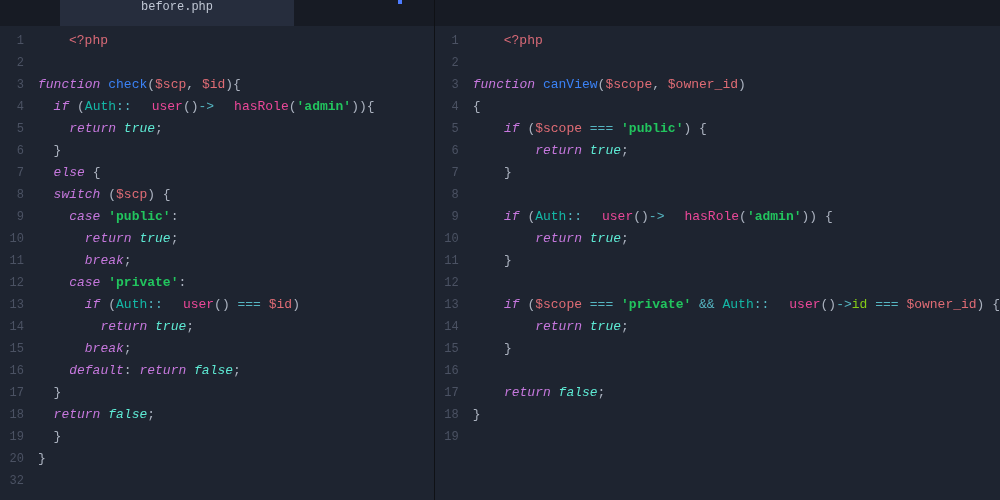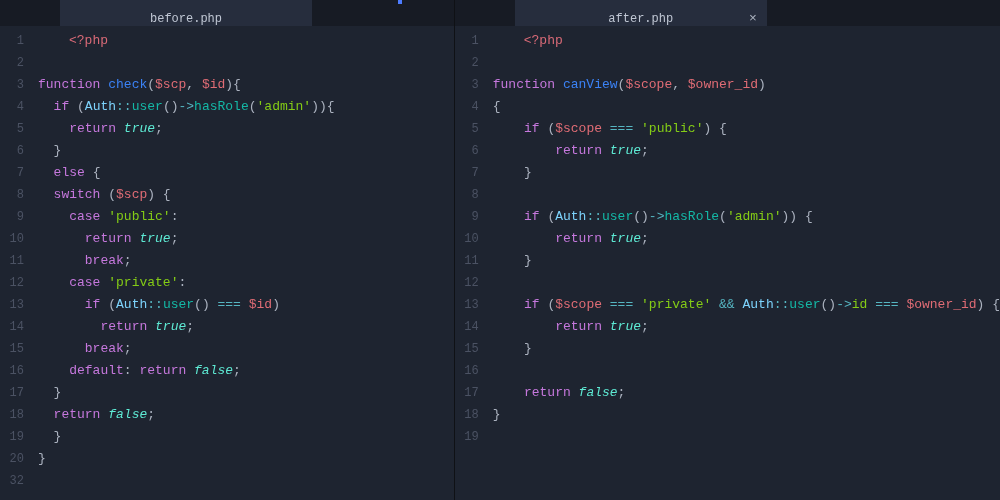--- a/index.html
+++ b/index.html
@@ -13,23 +13,23 @@
     overflow:hidden;
   }
   .split { display:flex; width:100%; height:100%; }
   .pane { flex:1; display:flex; flex-direction:column; border-right:1px solid #0f1115; }
   .pane:last-child { border-right:none; }
 
   .tabbar { height:26px; background:#171b24; display:flex; align-items:stretch; }
   .tab-spacer-left { width:60px; }
   .tab {
     background:#232a38;
-    width:252px;
+    width:234px;
     display:flex;
-    align-items:flex-end;
+    align-items:flex-start;
     justify-content:center;
     position:relative;
     font-size:12px;
     color:#c0c7d4;
   }
   .tab.active { background:#262d3d; }
   .tab .close {
     position:absolute;
     right:10px;
     font-size:13px;
@@ -49,26 +49,26 @@
     padding-right:10px;
     color:#4b5263;
     font-size:12px;
     user-select:none;
   }
   .gutter div { height:22px; }
   .code { flex:1; white-space:pre; padding-left:4px; }
   .code-line { height:22px; }
 
   .tok-tag    { color:#d96a77;margin-left:31px; }      
-  .tok-kw     { color:#c678dd; }      
+  .tok-kw     { color:#c678dd;font-style:italic; }      
   .tok-func   { color:#3b82f6; }      
-  .tok-method { color:#14b8a6; }      
-  .tok-class  { color:#7dd3fc; }      
+  .tok-method { color:#ec4899;margin-left:20px; }      
+  .tok-class  { color:#14b8a6; }      
   .tok-var    { color:#e06c75;margin-top:11px; }      
-  .tok-str    { color:#84cc16; }      
+  .tok-str    { color:#22c55e;font-weight:bold; }      
   .tok-bool   { color:#5eead4;font-style:italic; }      
   .tok-punc   { color:#abb2bf; }
   .tok-op     { color:#56b6c2; }      
   .tok-plain  { color:#84cc16; }
 
   .top-marker {
     position:absolute;
     top:0; left:398px; width:4px; height:4px;
     background:#4d7cff;
   }
@@ -111,24 +111,20 @@
           <div>20</div>
           <div>32</div>
         </div>
       <div class="code" id="code-left"><div class="code-line"><span class="tok-tag">&lt;?php</span></div><div class="code-line">&nbsp;</div><div class="code-line"><span class="tok-kw">function</span><span class="tok-plain"> </span><span class="tok-func">check</span><span class="tok-punc">(</span><span class="tok-var">$scp</span><span class="tok-punc">, </span><span class="tok-var">$id</span><span class="tok-punc">){</span></div><div class="code-line"><span class="tok-plain">  </span><span class="tok-kw">if</span><span class="tok-plain"> </span><span class="tok-punc">(</span><span class="tok-class">Auth</span><span class="tok-op">::</span><span class="tok-method">user</span><span class="tok-punc">()</span><span class="tok-op">-&gt;</span><span class="tok-method">hasRole</span><span class="tok-punc">(</span><span class="tok-str">'admin'</span><span class="tok-punc">)){</span></div><div class="code-line"><span class="tok-plain">    </span><span class="tok-kw">return</span><span class="tok-plain"> </span><span class="tok-bool">true</span><span class="tok-punc">;</span></div><div class="code-line"><span class="tok-plain">  </span><span class="tok-punc">}</span></div><div class="code-line"><span class="tok-plain">  </span><span class="tok-kw">else</span><span class="tok-plain"> </span><span class="tok-punc">{</span></div><div class="code-line"><span class="tok-plain">  </span><span class="tok-kw">switch</span><span class="tok-plain"> </span><span class="tok-punc">(</span><span class="tok-var">$scp</span><span class="tok-punc">) {</span></div><div class="code-line"><span class="tok-plain">    </span><span class="tok-kw">case</span><span class="tok-plain"> </span><span class="tok-str">'public'</span><span class="tok-punc">:</span></div><div class="code-line"><span class="tok-plain">      </span><span class="tok-kw">return</span><span class="tok-plain"> </span><span class="tok-bool">true</span><span class="tok-punc">;</span></div><div class="code-line"><span class="tok-plain">      </span><span class="tok-kw">break</span><span class="tok-punc">;</span></div><div class="code-line"><span class="tok-plain">    </span><span class="tok-kw">case</span><span class="tok-plain"> </span><span class="tok-str">'private'</span><span class="tok-punc">:</span></div><div class="code-line"><span class="tok-plain">      </span><span class="tok-kw">if</span><span class="tok-plain"> </span><span class="tok-punc">(</span><span class="tok-class">Auth</span><span class="tok-op">::</span><span class="tok-method">user</span><span class="tok-punc">() </span><span class="tok-op">===</span><span class="tok-plain"> </span><span class="tok-var">$id</span><span class="tok-punc">)</span></div><div class="code-line"><span class="tok-plain">        </span><span class="tok-kw">return</span><span class="tok-plain"> </span><span class="tok-bool">true</span><span class="tok-punc">;</span></div><div class="code-line"><span class="tok-plain">      </span><span class="tok-kw">break</span><span class="tok-punc">;</span></div><div class="code-line"><span class="tok-plain">    </span><span class="tok-kw">default</span><span class="tok-punc">: </span><span class="tok-kw">return</span><span class="tok-plain"> </span><span class="tok-bool">false</span><span class="tok-punc">;</span></div><div class="code-line"><span class="tok-plain">  </span><span class="tok-punc">}</span></div><div class="code-line"><span class="tok-plain">  </span><span class="tok-kw">return</span><span class="tok-plain"> </span><span class="tok-bool">false</span><span class="tok-punc">;</span></div><div class="code-line"><span class="tok-plain">  </span><span class="tok-punc">}</span></div><div class="code-line"><span class="tok-punc">}</span></div><div class="code-line">&nbsp;</div></div>
     </div>
   </div>
 
   <div class="pane">
     <div class="tabbar">
       <div class="tab-spacer-left"></div>
-      <div class="tab active">
-        <span>after.php</span>
-        <span class="close">×</span>
-      </div>
     </div>
     <div class="editor">
       <div class="gutter" id="gutter-right">
           <div>1</div>
           <div>2</div>
           <div>3</div>
           <div>4</div>
           <div>5</div>
           <div>6</div>
           <div>7</div>

